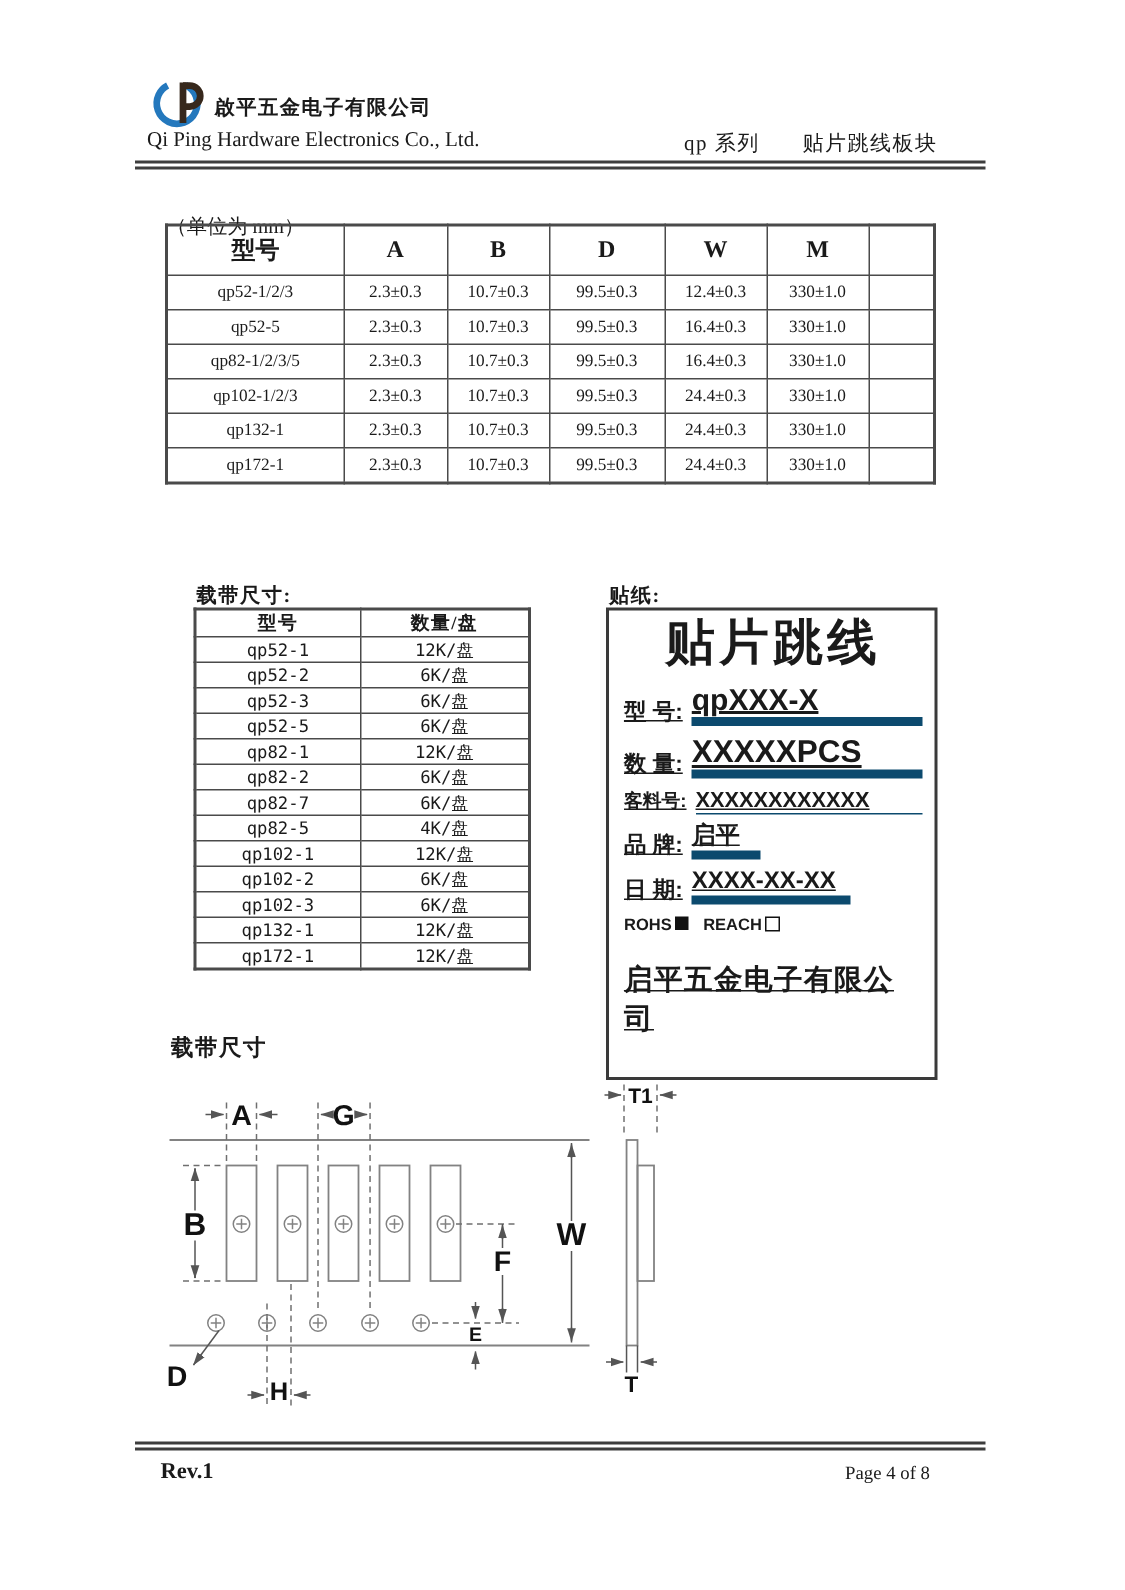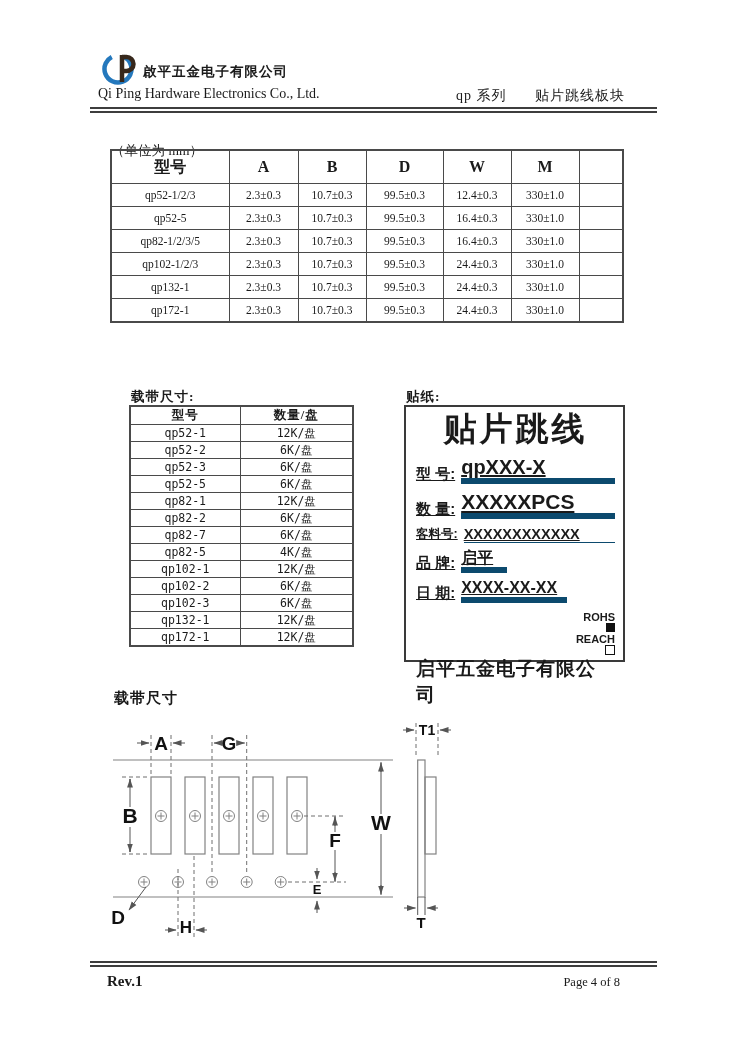--- a/index.html
+++ b/index.html
@@ -19,37 +19,37 @@
   #spec th,#spec td{border:1px solid #4a4a4a;text-align:center;vertical-align:middle;padding:0;}
   #spec th{height:32px;font-size:16px;font-weight:bold;}
   #spec td{height:22px;font-size:11.5px;}
   
   .sec-title{font-size:13.5px;font-weight:bold;letter-spacing:1px;}
   #pack{width:223px;border:2px solid #4a4a4a;}
   #pack th,#pack td{border:1px solid #4a4a4a;text-align:center;vertical-align:middle;padding:0;}
   #pack th{height:16px;font-size:12.5px;font-weight:bold;letter-spacing:1px;}
   #pack td{height:16px;font-size:11.5px;font-family:"DejaVu Sans Mono",monospace;}
   
-  .label-box{width:221px;height:257px;border:2px solid #3a3a3a;box-sizing:border-box;
+  .label-box{width:221px;height:315px;border:2px solid #3a3a3a;box-sizing:border-box;
              padding:2px 8px 0 10px;font-family:"Liberation Sans",sans-serif;}
   .lb-title{font-family:"Liberation Serif",serif;font-size:33px;font-weight:bold;
             text-align:center;letter-spacing:3px;line-height:1.25;}
   .lb-row{display:flex;align-items:flex-end;margin-top:7px;text-decoration:underline;}
   .lb-label{font-weight:bold;white-space:nowrap;font-family:"Liberation Sans",sans-serif;}
   .lb-value{font-weight:bold;border-bottom:6px solid #0c4a6e;line-height:1.05;margin-left:6px;white-space:nowrap;}
   .f1 .lb-label{font-size:15px;} .f1 .lb-value{font-size:20px;flex:1;}
   .f2 .lb-label{font-size:12.5px;} .f2 .lb-value{font-size:14.5px;flex:1;border-bottom-width:1.5px;}
   .f3 .lb-label{font-size:15px;} .f3 .lb-value{font-size:21px;flex:1;}
   .f4 .lb-label{font-size:15px;} .f4 .lb-value{font-size:16px;padding-right:14px;}
   .f5 .lb-label{font-size:15px;} .f5 .lb-value{font-size:16px;padding-right:10px;}
-  .rohs-row{margin-top:8px;font-size:11px;font-weight:bold;display:flex;align-items:flex-end;flex-direction:column;}
+  .rohs-row{margin-top:8px;font-size:11px;font-weight:bold;display:flex;align-items:flex-start;}
   .sq{display:inline-block;width:9px;height:9px;margin:0 0 1px 2px;}
   .sq.fill{background:#111;}
   .sq.empty{border:1.5px solid #111;width:8px;height:8px;}
-  .lb-company{margin-top:0;font-size:19px;font-weight:bold;letter-spacing:1px;}
+  .lb-company{margin-top:17px;font-size:19px;font-weight:bold;letter-spacing:1px;text-decoration:underline;}
   
   .rev{font-size:15px;font-weight:bold;}
   .pageno{font-size:12.5px;text-align:right;}
   
   .dimtxt{font-family:"Liberation Sans",sans-serif;font-weight:bold;fill:#111;}
 </style>
 </head>
 <body>
 
 <div class="page">

